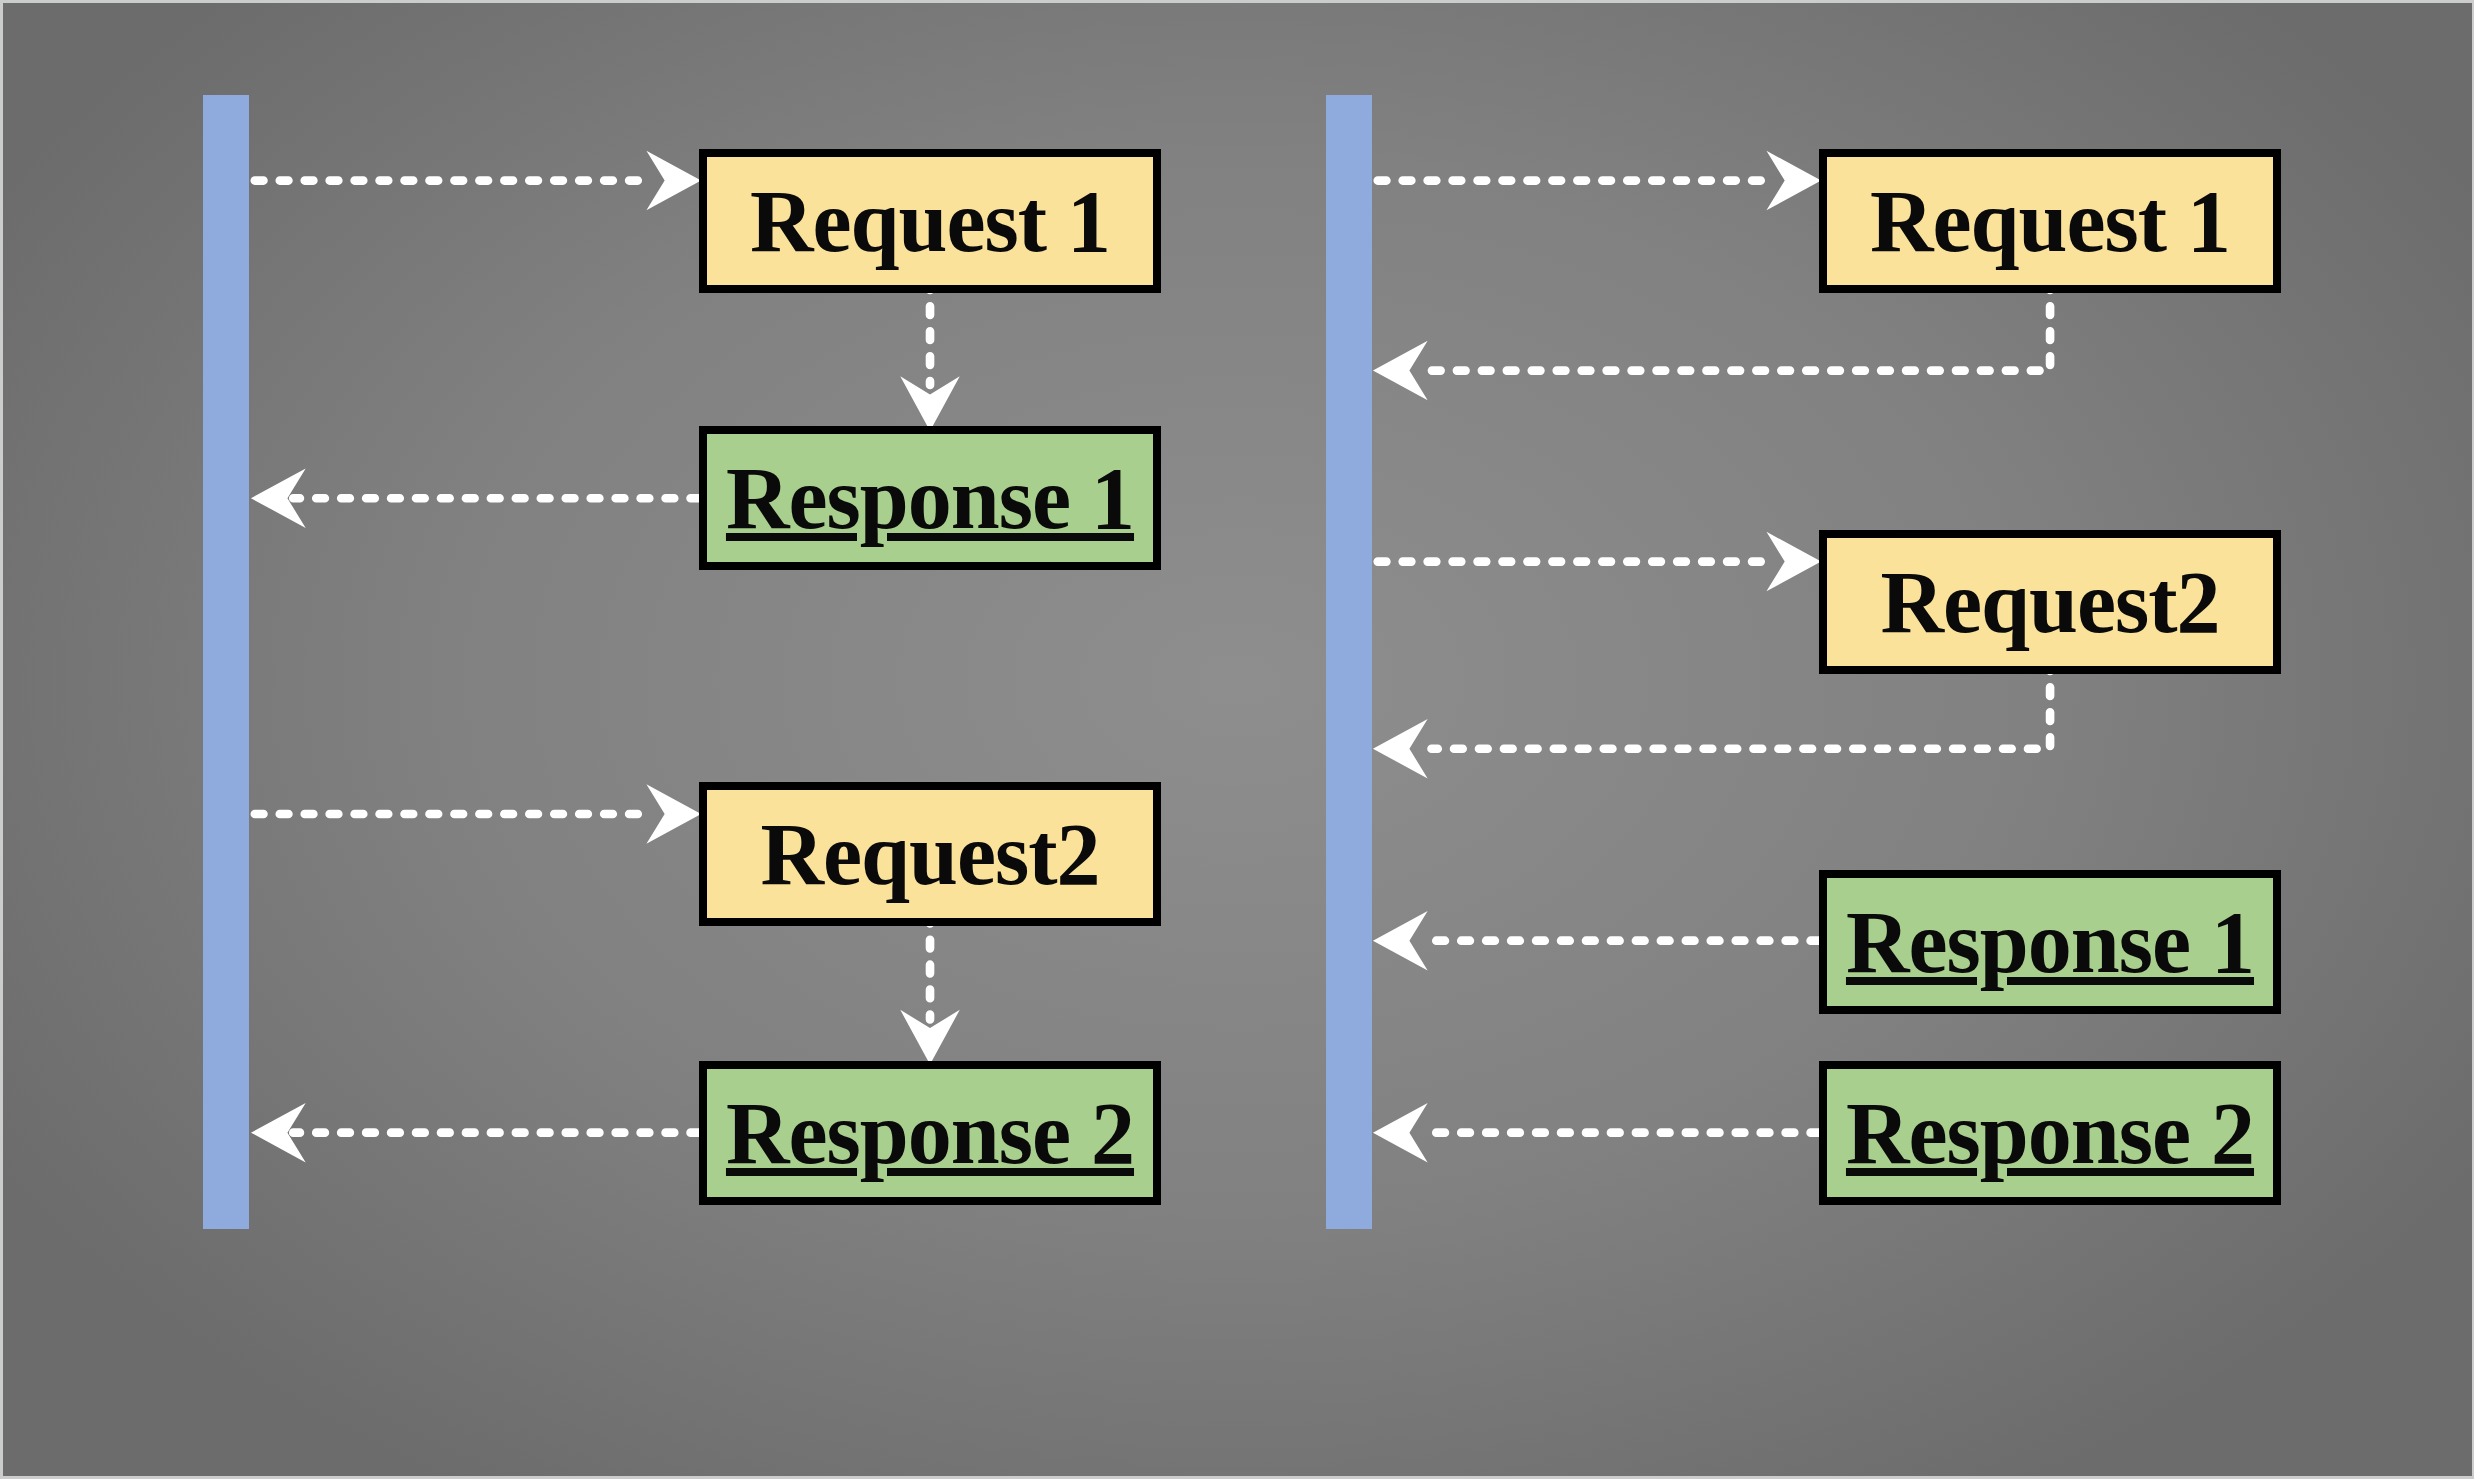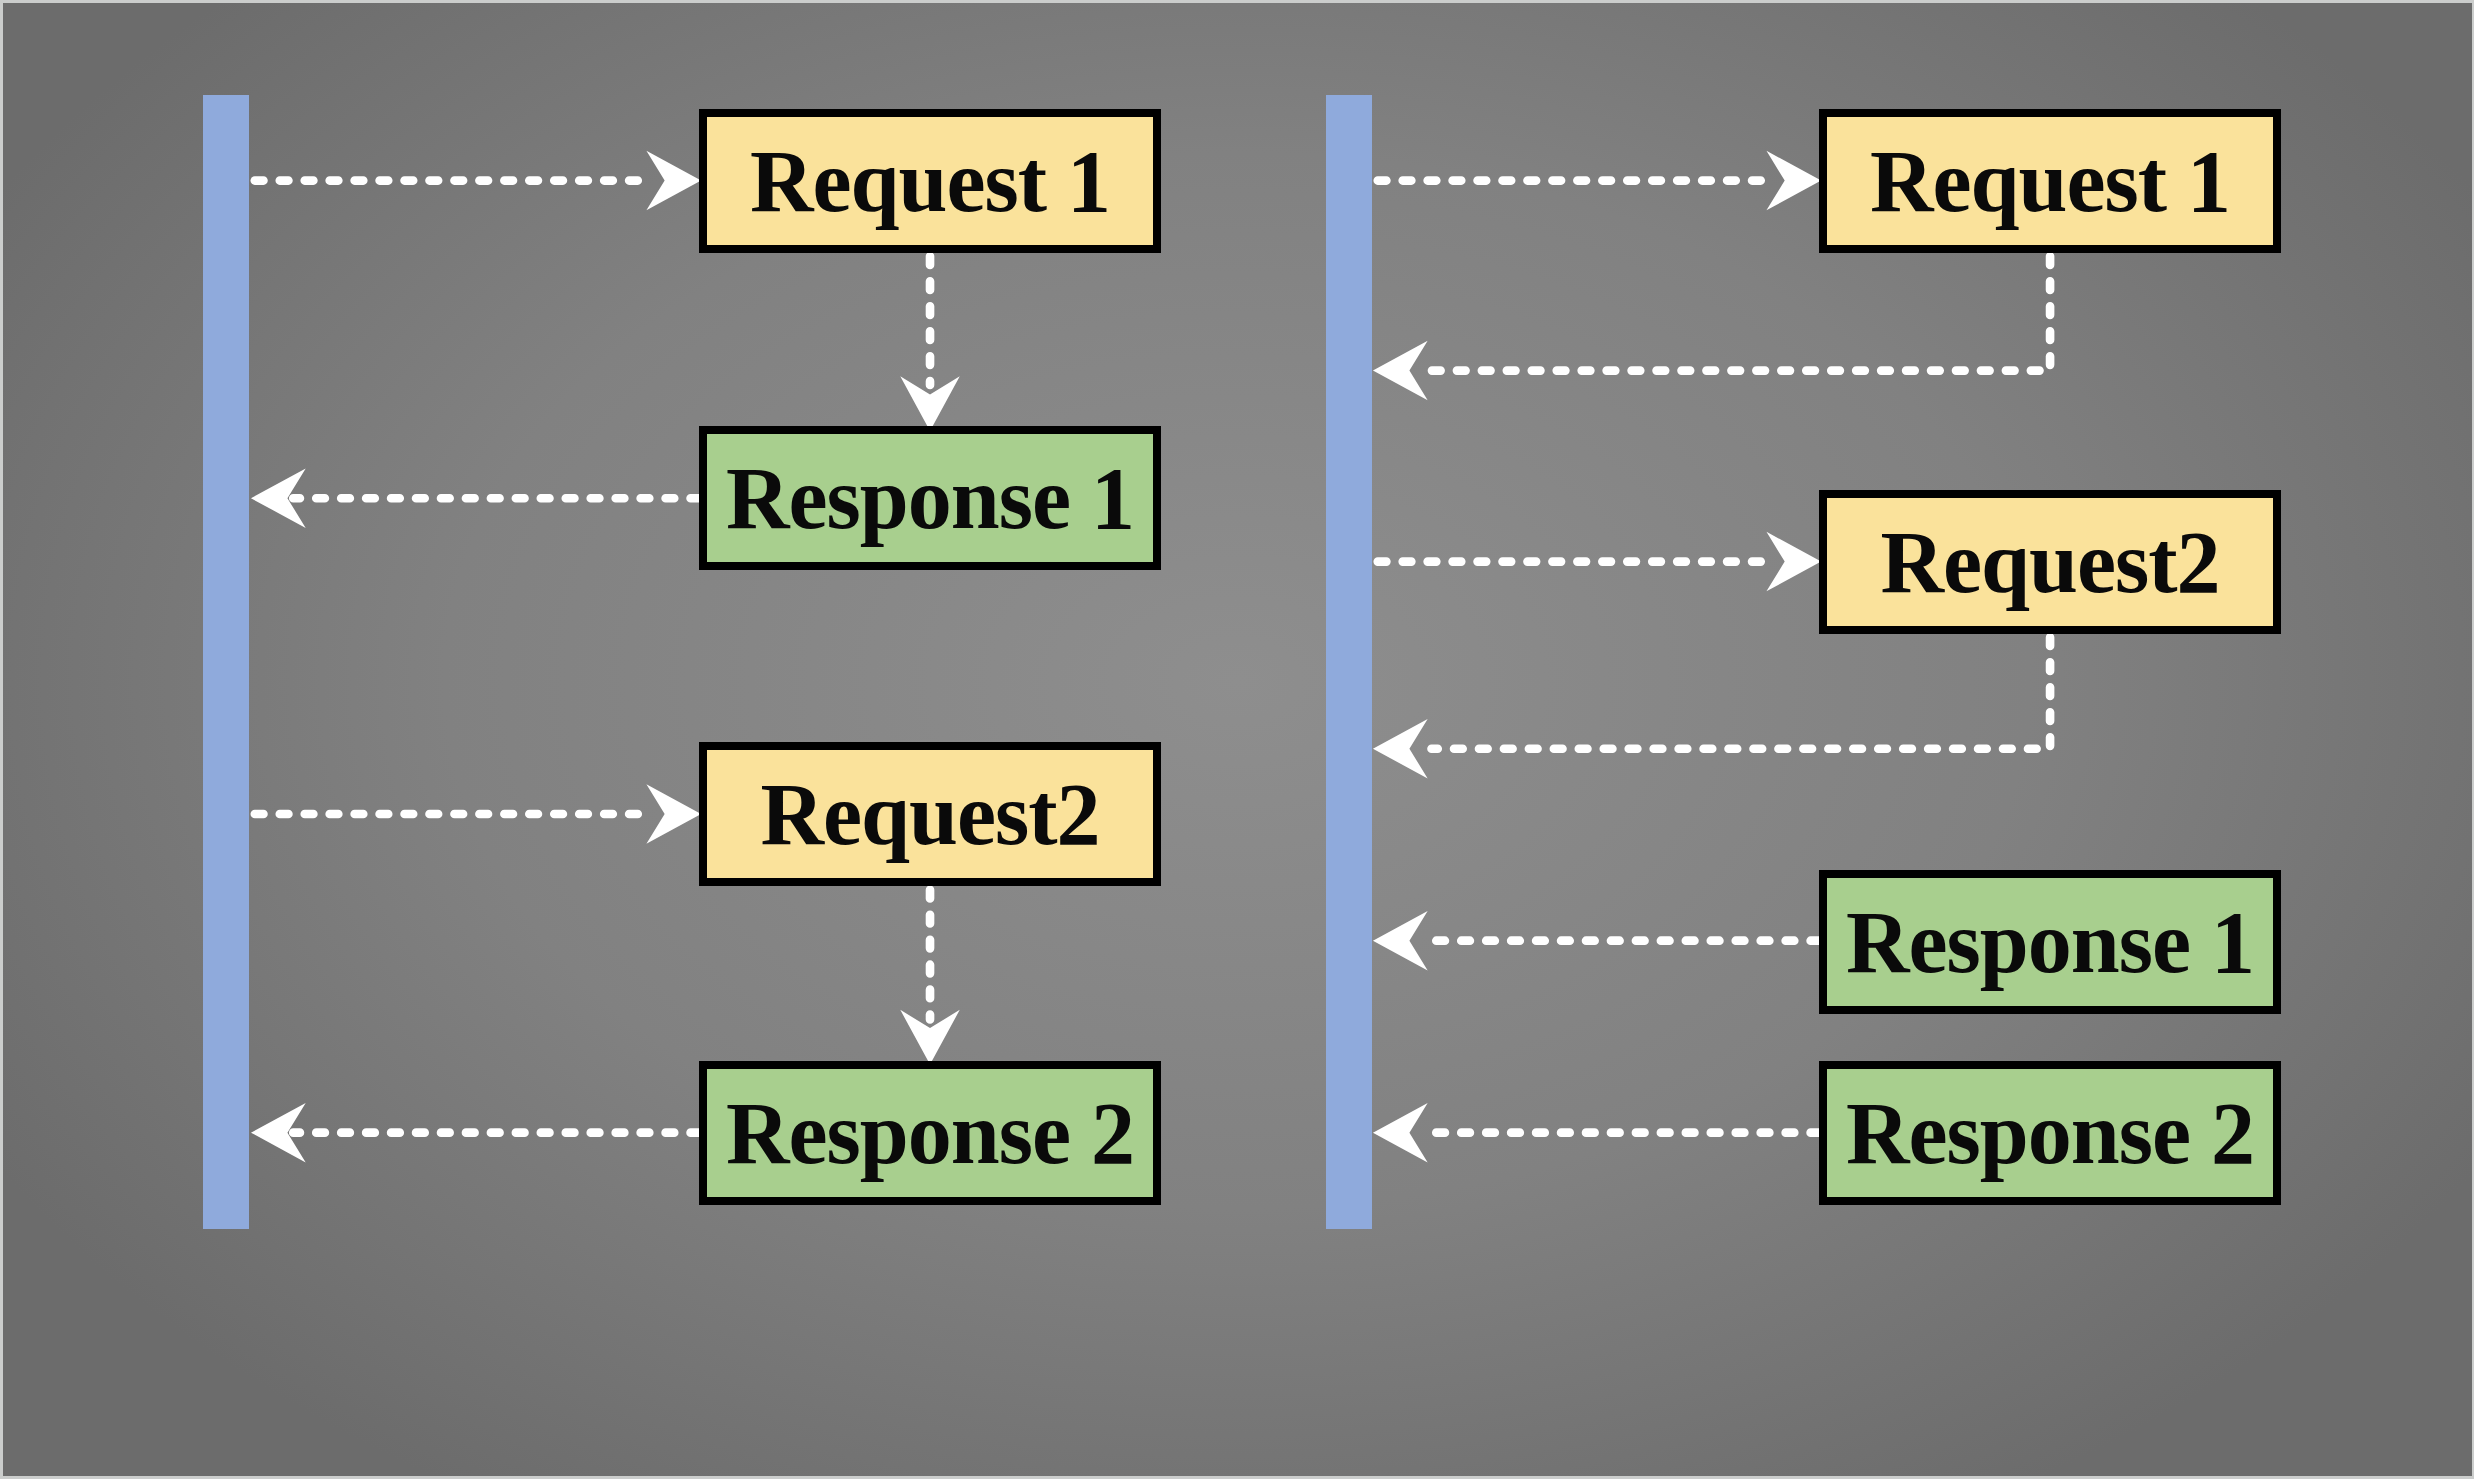--- a/index.html
+++ b/index.html
@@ -21,22 +21,22 @@
   .node{
     position:absolute;
     box-sizing:border-box;
     width:462px;height:144px;
     border:8.6px solid var(--box-border,#000);
     display:flex;align-items:center;justify-content:center;
     font-weight:bold;font-size:88px;color:var(--box-text,#0a0a0a);
     letter-spacing:-1px;
     white-space:nowrap;
   }
-  .request{background:var(--request-fill,#FAE29B);}
-  .response{background:var(--response-fill,#A8CF8E);}
+  .request{background:var(--request-fill,#FAE29B);margin-top:40px;}
+  .response{background:var(--response-fill,#A8CF8E);text-decoration:underline;}
   .col-left{left:696px;}
   .col-right{left:1816px;}
   svg.arrow-layer{position:absolute;left:0;top:0;}
   svg.arrow-layer .dash{
     fill:none;stroke:var(--arrow,#fff);stroke-width:9;
     stroke-dasharray:9 17;stroke-linecap:round;stroke-linejoin:round;
   }
   svg.arrow-layer .head{fill:var(--arrow,#fff);stroke:none;}
   .panel-label{
     position:absolute;top:1298px;width:384px;

